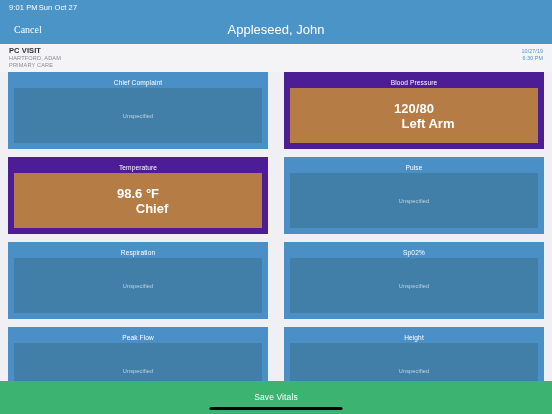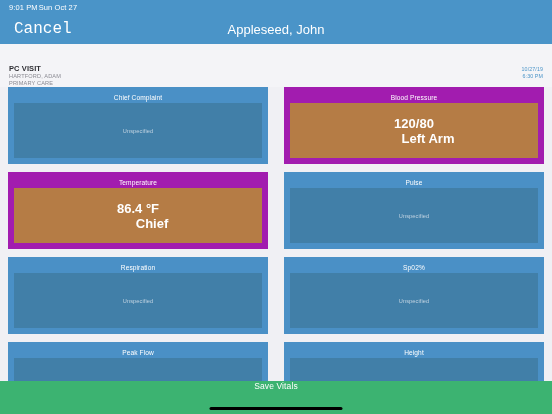--- a/index.html
+++ b/index.html
@@ -35,42 +35,42 @@
   
   .navbar {
     height:30px; flex:0 0 30px;
     background:#4a94c8;
     position:relative;
     display:flex; align-items:center;
     padding:0 14px;
   }
   .nav-cancel {
     color:#ffffff;
-    font-size:16px;
+    font-size:10px;
     background:none; border:none;
-    font-family:Liberation Mono, monospace;
+    font-family:Liberation Serif, serif;
     cursor:pointer;
     z-index:2;
   }
   .nav-title {
     position:absolute;
     left:0; right:0; top:0; bottom:0;
     display:flex; align-items:center; justify-content:center;
     color:#ffffff;
     font-size:13px;
     pointer-events:none;
   }
 
   
   .visit-header {
     flex:0 0 28px;
     background:#f4f4f7;
     display:flex; align-items:flex-start;
     justify-content:space-between;
-    padding:20px 9px 0 9px;
+    padding:2px 9px 0 9px;
   }
   .vh-left { display:flex; flex-direction:column; gap:0px; }
   .vh-title {
     font-size:7.5px; font-weight:bold;
     color:#2e2e33; letter-spacing:.1px;
     line-height:9px;
   }
   .vh-sub {
     font-size:5.6px; color:#8a8a92;
     line-height:7px; letter-spacing:.15px;
@@ -98,21 +98,21 @@
     column-gap:16px;
     row-gap:8px;
   }
   .card {
     height:77px;
     padding:5px 6px 6px 6px;
     display:flex; flex-direction:column;
     cursor:pointer;
   }
   .card.blue { background:#4a90c6; }
-  .card.orange { background:#a21caf; }
+  .card.orange { background:#4c1d95; }
   .card-label {
     text-align:center;
     font-size:6.6px;
     color:#ffffff;
     line-height:11px;
     flex:0 0 auto;
     letter-spacing:.1px;
   }
   .card-body {
     flex:1 1 auto;
@@ -141,20 +141,21 @@
     flex:0 0 33px;
     background:#3cb371;
     display:flex; flex-direction:column;
     align-items:center;
     cursor:pointer;
     position:relative;
   }
   .footer-label {
     color:#ffffff;
     font-size:8.5px;
+    margin-top:11px;
     letter-spacing:.1px;
   }
   .home-indicator {
     position:absolute;
     bottom:4px; left:50%;
     transform:translateX(-50%);
     width:133px; height:3px;
     background:#000000;
     border-radius:2px;
   }
@@ -216,21 +217,21 @@
         <div class="card orange">
           <div class="card-label">Blood Pressure</div>
           <div class="card-body">
             <div class="card-value">120/80</div>
             <div class="card-value2">Left Arm</div>
           </div>
         </div>
         <div class="card orange">
           <div class="card-label">Temperature</div>
           <div class="card-body">
-            <div class="card-value">86.4 °F</div>
+            <div class="card-value">98.6 °F</div>
             <div class="card-value2">Chief</div>
           </div>
         </div>
         <div class="card blue">
           <div class="card-label">Pulse</div>
           <div class="card-body">
             <div class="card-placeholder">Unspecified</div>
           </div>
         </div>
         <div class="card blue">

